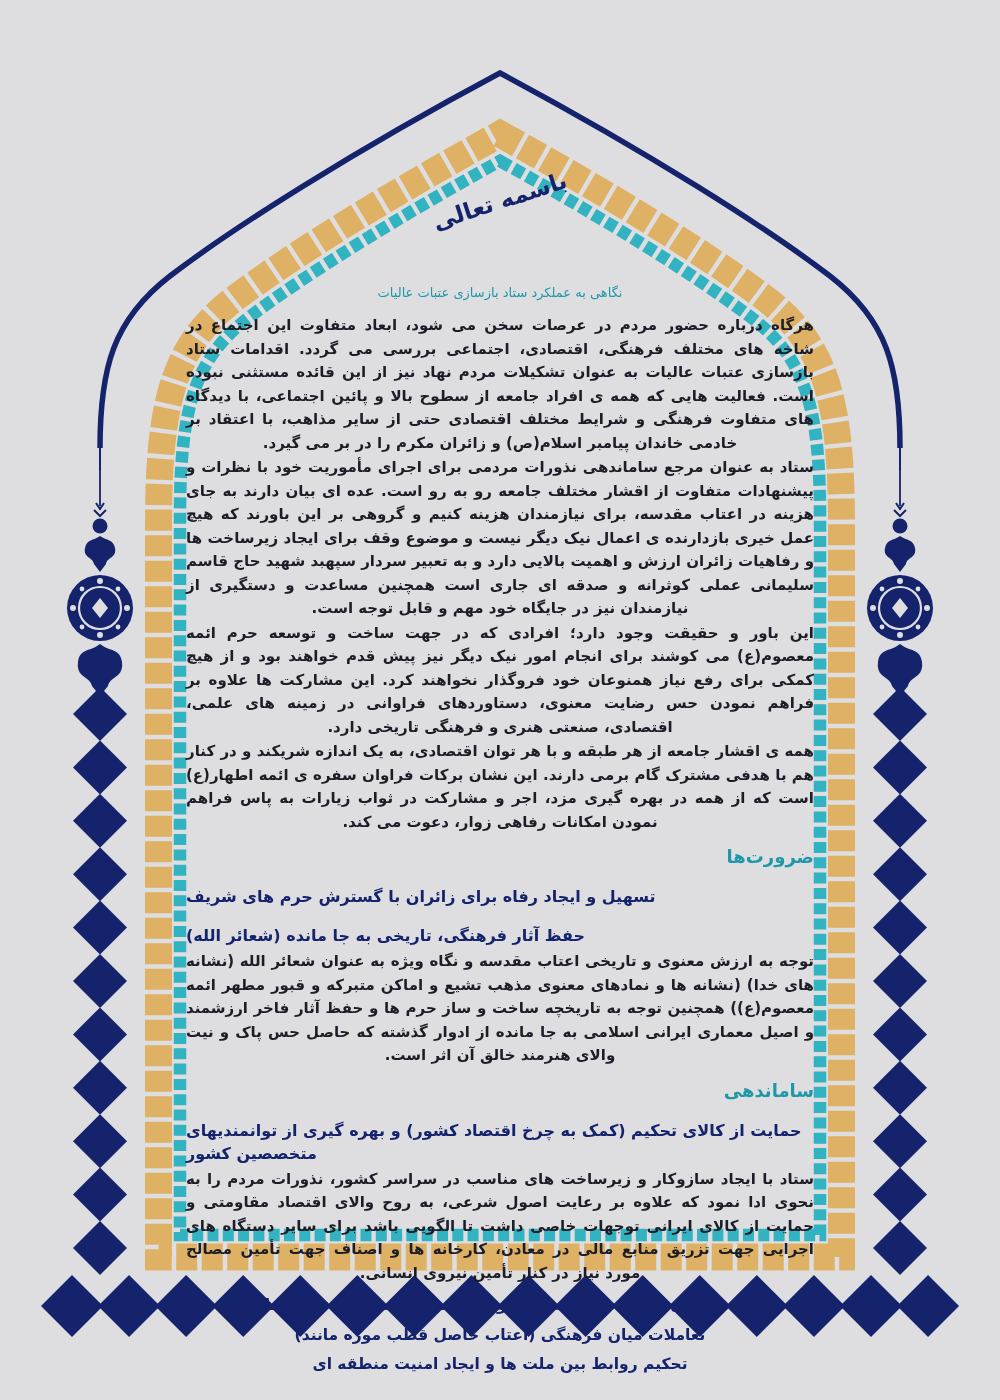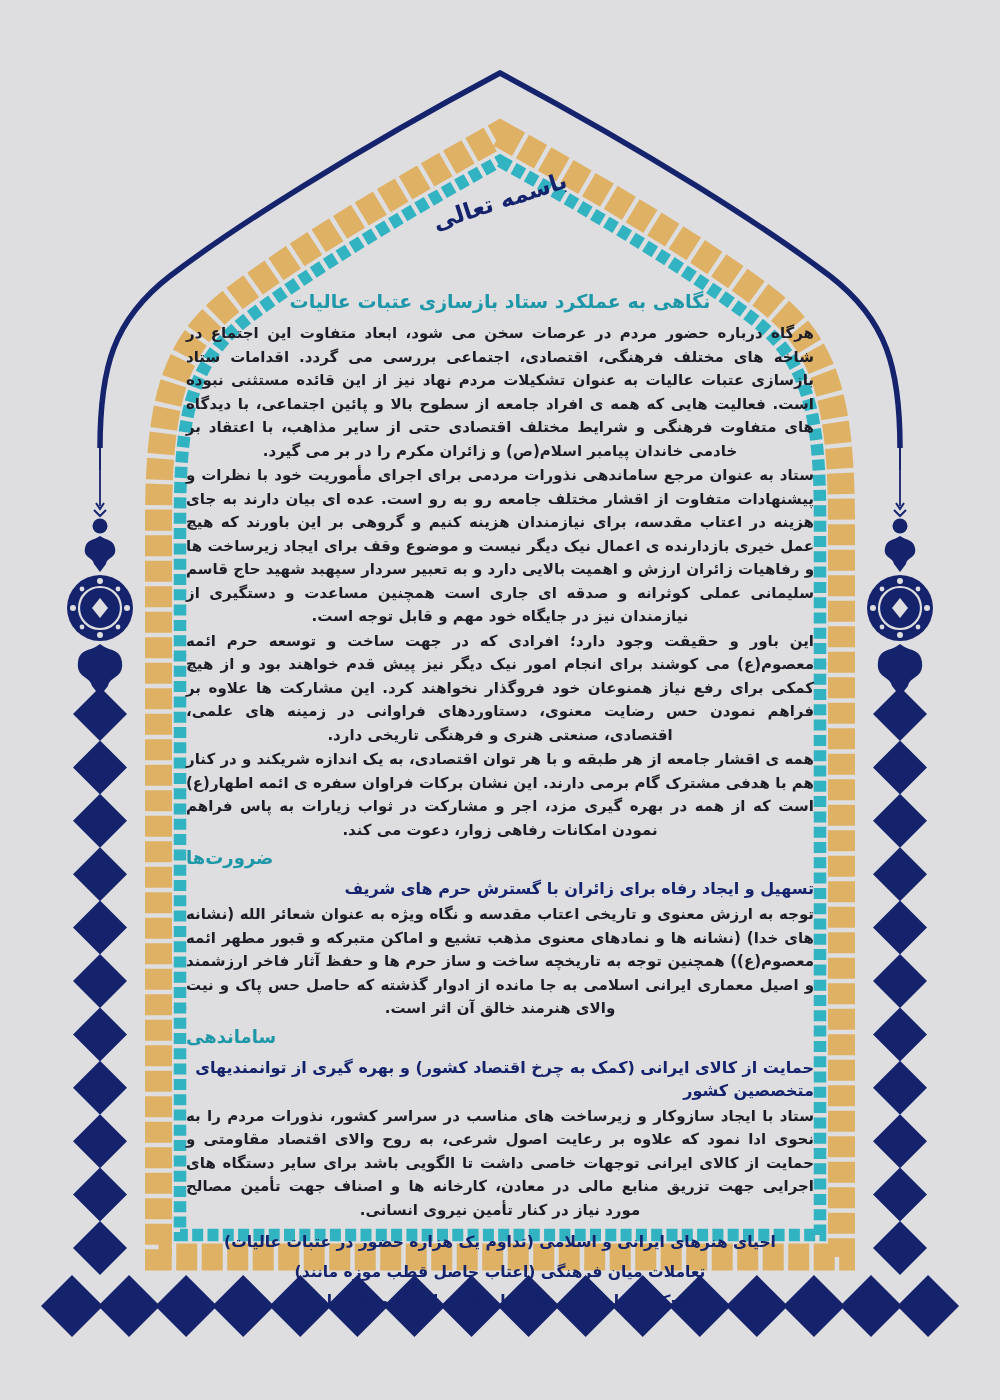--- a/index.html
+++ b/index.html
@@ -18,30 +18,30 @@
     color:var(--navy); font-weight:bold; font-size:23px;
   }
   .bismillah span{display:inline-block; transform:rotate(-18deg);}
   .content{
     position:absolute; top:280px; left:186px; right:186px;
     direction:rtl; color:var(--ink);
     font-weight:bold; font-size:15px; line-height:23.5px;
   }
   .content p{margin:0 0 1px; text-align:justify; text-align-last:center;}
   .title{
-    color:var(--teal-head); font-size:19px; line-height:26px;
-    text-align:center; margin:8px 0 8px; font-weight:bold;
+    color:var(--teal-head); font-size:13px; line-height:26px;
+    text-align:center; margin:0 0 8px; font-weight:normal;
   }
   .section-heading{
     color:var(--teal-head); font-size:18px; line-height:24px;
-    text-align:left; margin:4px 0 3px; font-weight:bold;
+    text-align:right; margin:11px 0 3px; font-weight:bold;
   }
   .subheading{
     color:var(--navy); font-size:16px; line-height:23px;
-    text-align:right; margin:7px 0 3px; font-weight:bold;
+    text-align:left; margin:16px 0 3px; font-weight:bold;
   }
   .highlights{margin-top:6px;}
   .highlight{
     color:var(--navy); font-size:15.5px; line-height:29.5px;
     text-align:center; font-weight:bold;
   }
 </style>
 </head>
 <body>
 
@@ -133,24 +133,25 @@
   <div class="content">
     <div class="title">نگاهی به عملکرد ستاد بازسازی عتبات عالیات</div>
 
     <p>هرگاه درباره حضور مردم در عرصات سخن می شود، ابعاد متفاوت این اجتماع در شاخه های مختلف فرهنگی، اقتصادی، اجتماعی بررسی می گردد. اقدامات ستاد بازسازی عتبات عالیات به عنوان تشکیلات مردم نهاد نیز از این قائده مستثنی نبوده است. فعالیت هایی که همه ی افراد جامعه از سطوح بالا و پائین اجتماعی، با دیدگاه های متفاوت فرهنگی و شرایط مختلف اقتصادی حتی از سایر مذاهب، با اعتقاد بر خادمی خاندان پیامبر اسلام(ص) و زائران مکرم را در بر می گیرد.</p>
     <p>ستاد به عنوان مرجع ساماندهی نذورات مردمی برای اجرای مأموریت خود با نظرات و پیشنهادات متفاوت از اقشار مختلف جامعه رو به رو است. عده ای بیان دارند به جای هزینه در اعتاب مقدسه، برای نیازمندان هزینه کنیم و گروهی بر این باورند که هیچ عمل خیری بازدارنده ی اعمال نیک دیگر نیست و موضوع وقف برای ایجاد زیرساخت ها و رفاهیات زائران ارزش و اهمیت بالایی دارد و به تعبیر سردار سپهبد شهید حاج قاسم سلیمانی عملی کوثرانه و صدقه ای جاری است همچنین مساعدت و دستگیری از نیازمندان نیز در جایگاه خود مهم و قابل توجه است.</p>
     <p>این باور و حقیقت وجود دارد؛ افرادی که در جهت ساخت و توسعه حرم ائمه معصوم(ع) می کوشند برای انجام امور نیک دیگر نیز پیش قدم خواهند بود و از هیچ کمکی برای رفع نیاز همنوعان خود فروگذار نخواهند کرد. این مشارکت ها علاوه بر فراهم نمودن حس رضایت معنوی، دستاوردهای فراوانی در زمینه های علمی، اقتصادی، صنعتی هنری و فرهنگی تاریخی دارد.</p>
     <p>همه ی اقشار جامعه از هر طبقه و با هر توان اقتصادی، به یک اندازه شریکند و در کنار هم با هدفی مشترک گام برمی دارند. این نشان برکات فراوان سفره ی ائمه اطهار(ع) است که از همه در بهره گیری مزد، اجر و مشارکت در ثواب زیارات به پاس فراهم نمودن امکانات رفاهی زوار، دعوت می کند.</p>
 
     <div class="section-heading">ضرورت‌ها</div>
     <div class="subheading">تسهیل و ایجاد رفاه برای زائران با گسترش حرم های شریف</div>
+    <div class="subheading">حفظ آثار فرهنگی، تاریخی به جا مانده (شعائر الله)</div>
     <p>توجه به ارزش معنوی و تاریخی اعتاب مقدسه و نگاه ویژه به عنوان شعائر الله (نشانه های خدا) (نشانه ها و نمادهای معنوی مذهب تشیع و اماکن متبرکه و قبور مطهر ائمه معصوم(ع)) همچنین توجه به تاریخچه ساخت و ساز حرم ها و حفظ آثار فاخر ارزشمند و اصیل معماری ایرانی اسلامی به جا مانده از ادوار گذشته که حاصل حس پاک و نیت والای هنرمند خالق آن اثر است.</p>
 
     <div class="section-heading">ساماندهی</div>
-    <div class="subheading">حمایت از کالای ایرانی (کمک به چرخ اقتصاد کشور) و بهره گیری از توانمندیهای متخصصین کشور</div>
+    <div class="subheading">حمایت از کالای تحکیم (کمک به چرخ اقتصاد کشور) و بهره گیری از توانمندیهای متخصصین کشور</div>
     <p>ستاد با ایجاد سازوکار و زیرساخت های مناسب در سراسر کشور، نذورات مردم را به نحوی ادا نمود که علاوه بر رعایت اصول شرعی، به روح والای اقتصاد مقاومتی و حمایت از کالای ایرانی توجهات خاصی داشت تا الگویی باشد برای سایر دستگاه های اجرایی جهت تزریق منابع مالی در معادن، کارخانه ها و اصناف جهت تأمین مصالح مورد نیاز در کنار تأمین نیروی انسانی.</p>
 
     <div class="highlights">
       <div class="highlight">احیای هنرهای ایرانی و اسلامی (تداوم یک هزاره حضور در عتبات عالیات)</div>
       <div class="highlight">تعاملات میان فرهنگی (اعتاب حاصل قطب موزه مانند)</div>
       <div class="highlight">تحکیم روابط بین ملت ها و ایجاد امنیت منطقه ای</div>
 
     </div>
   </div>
 </div>

